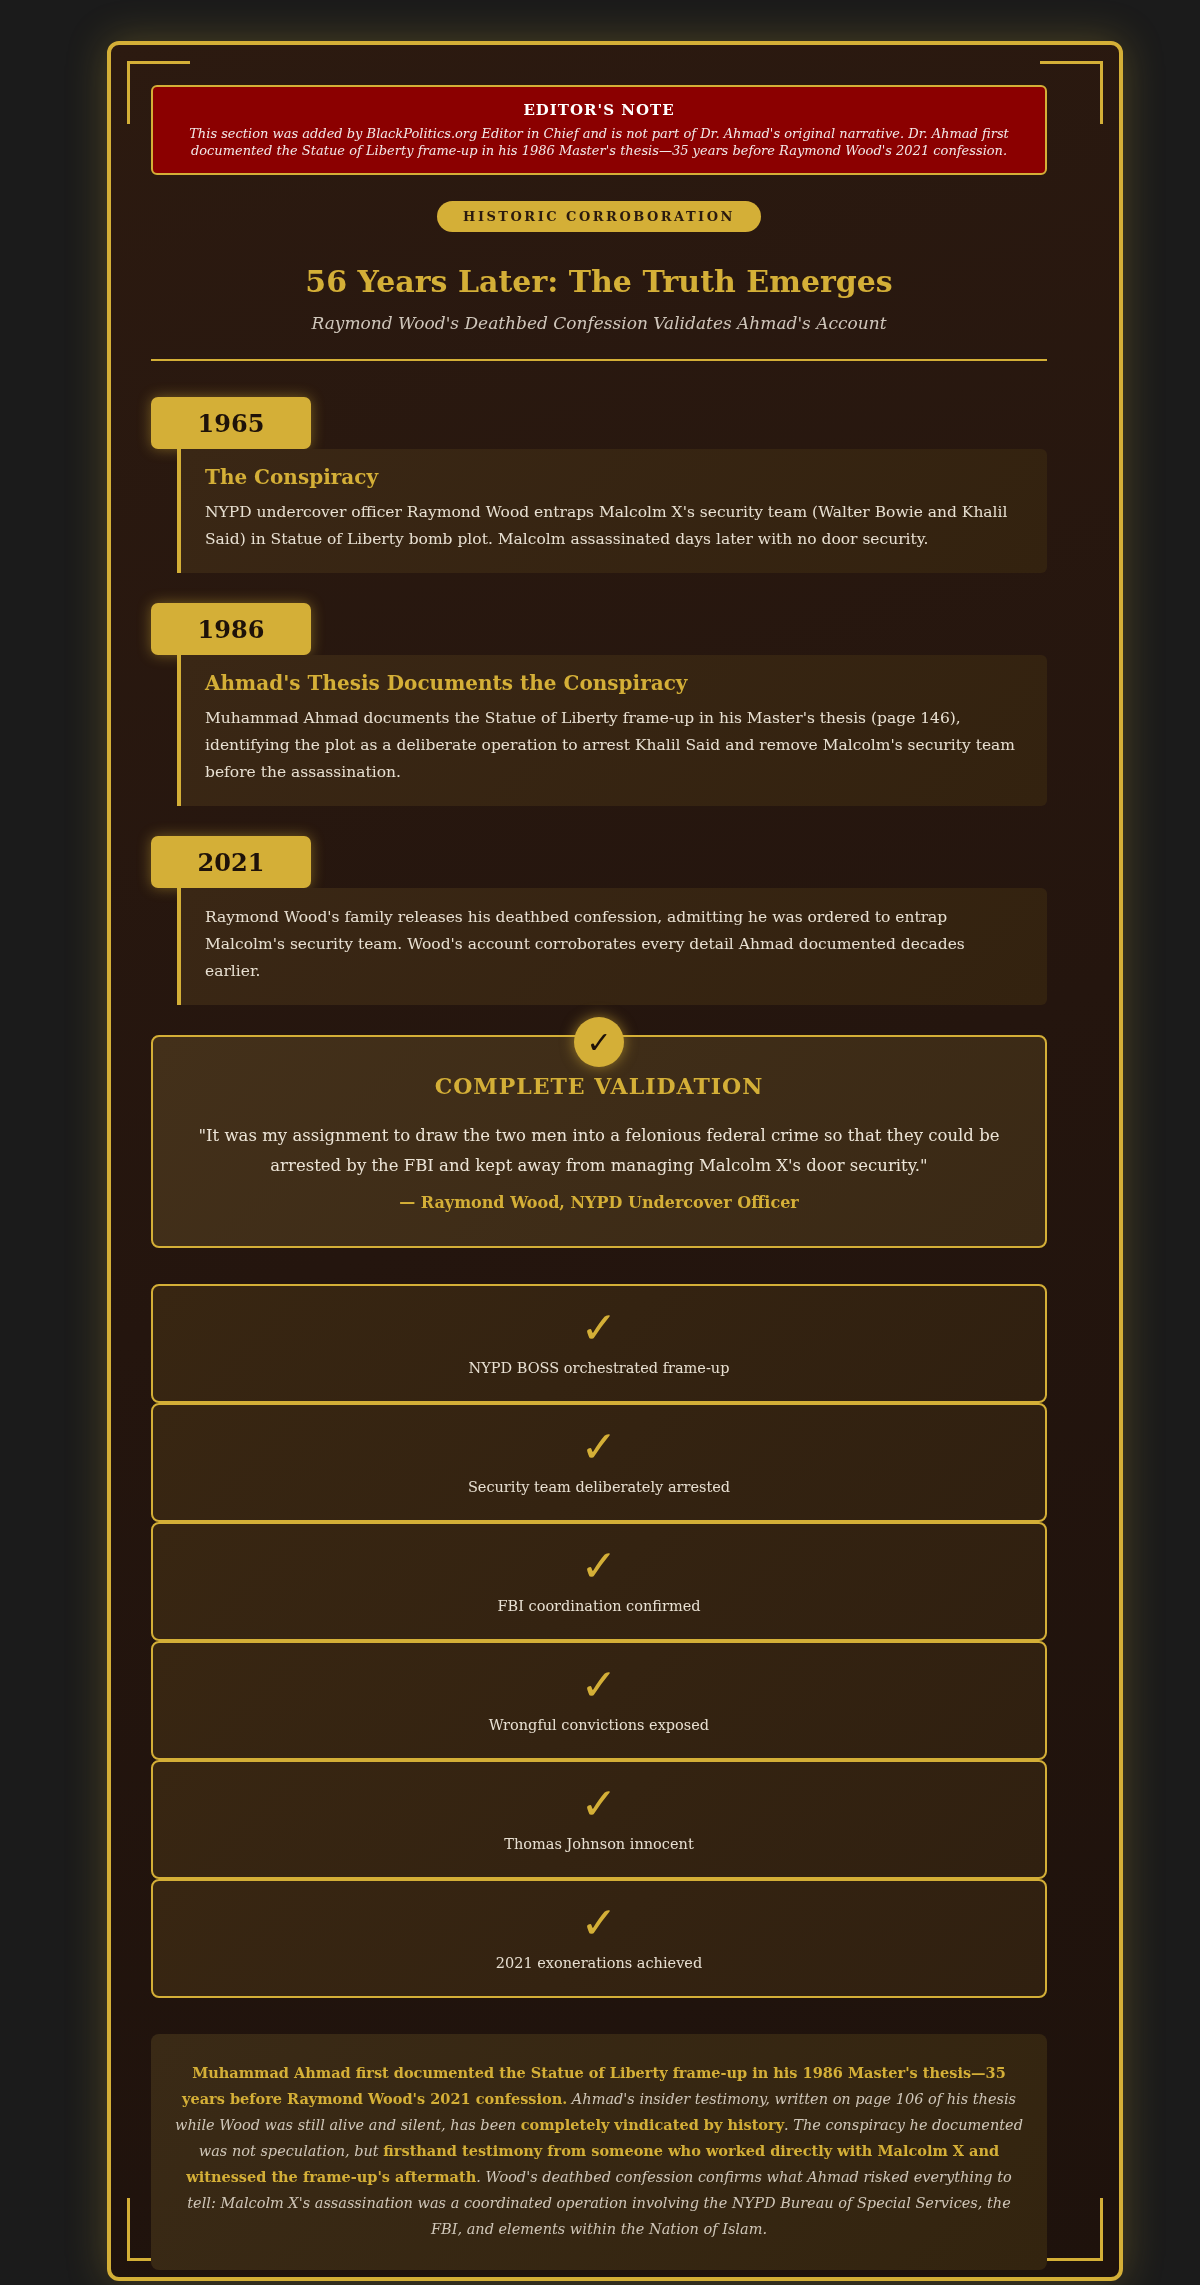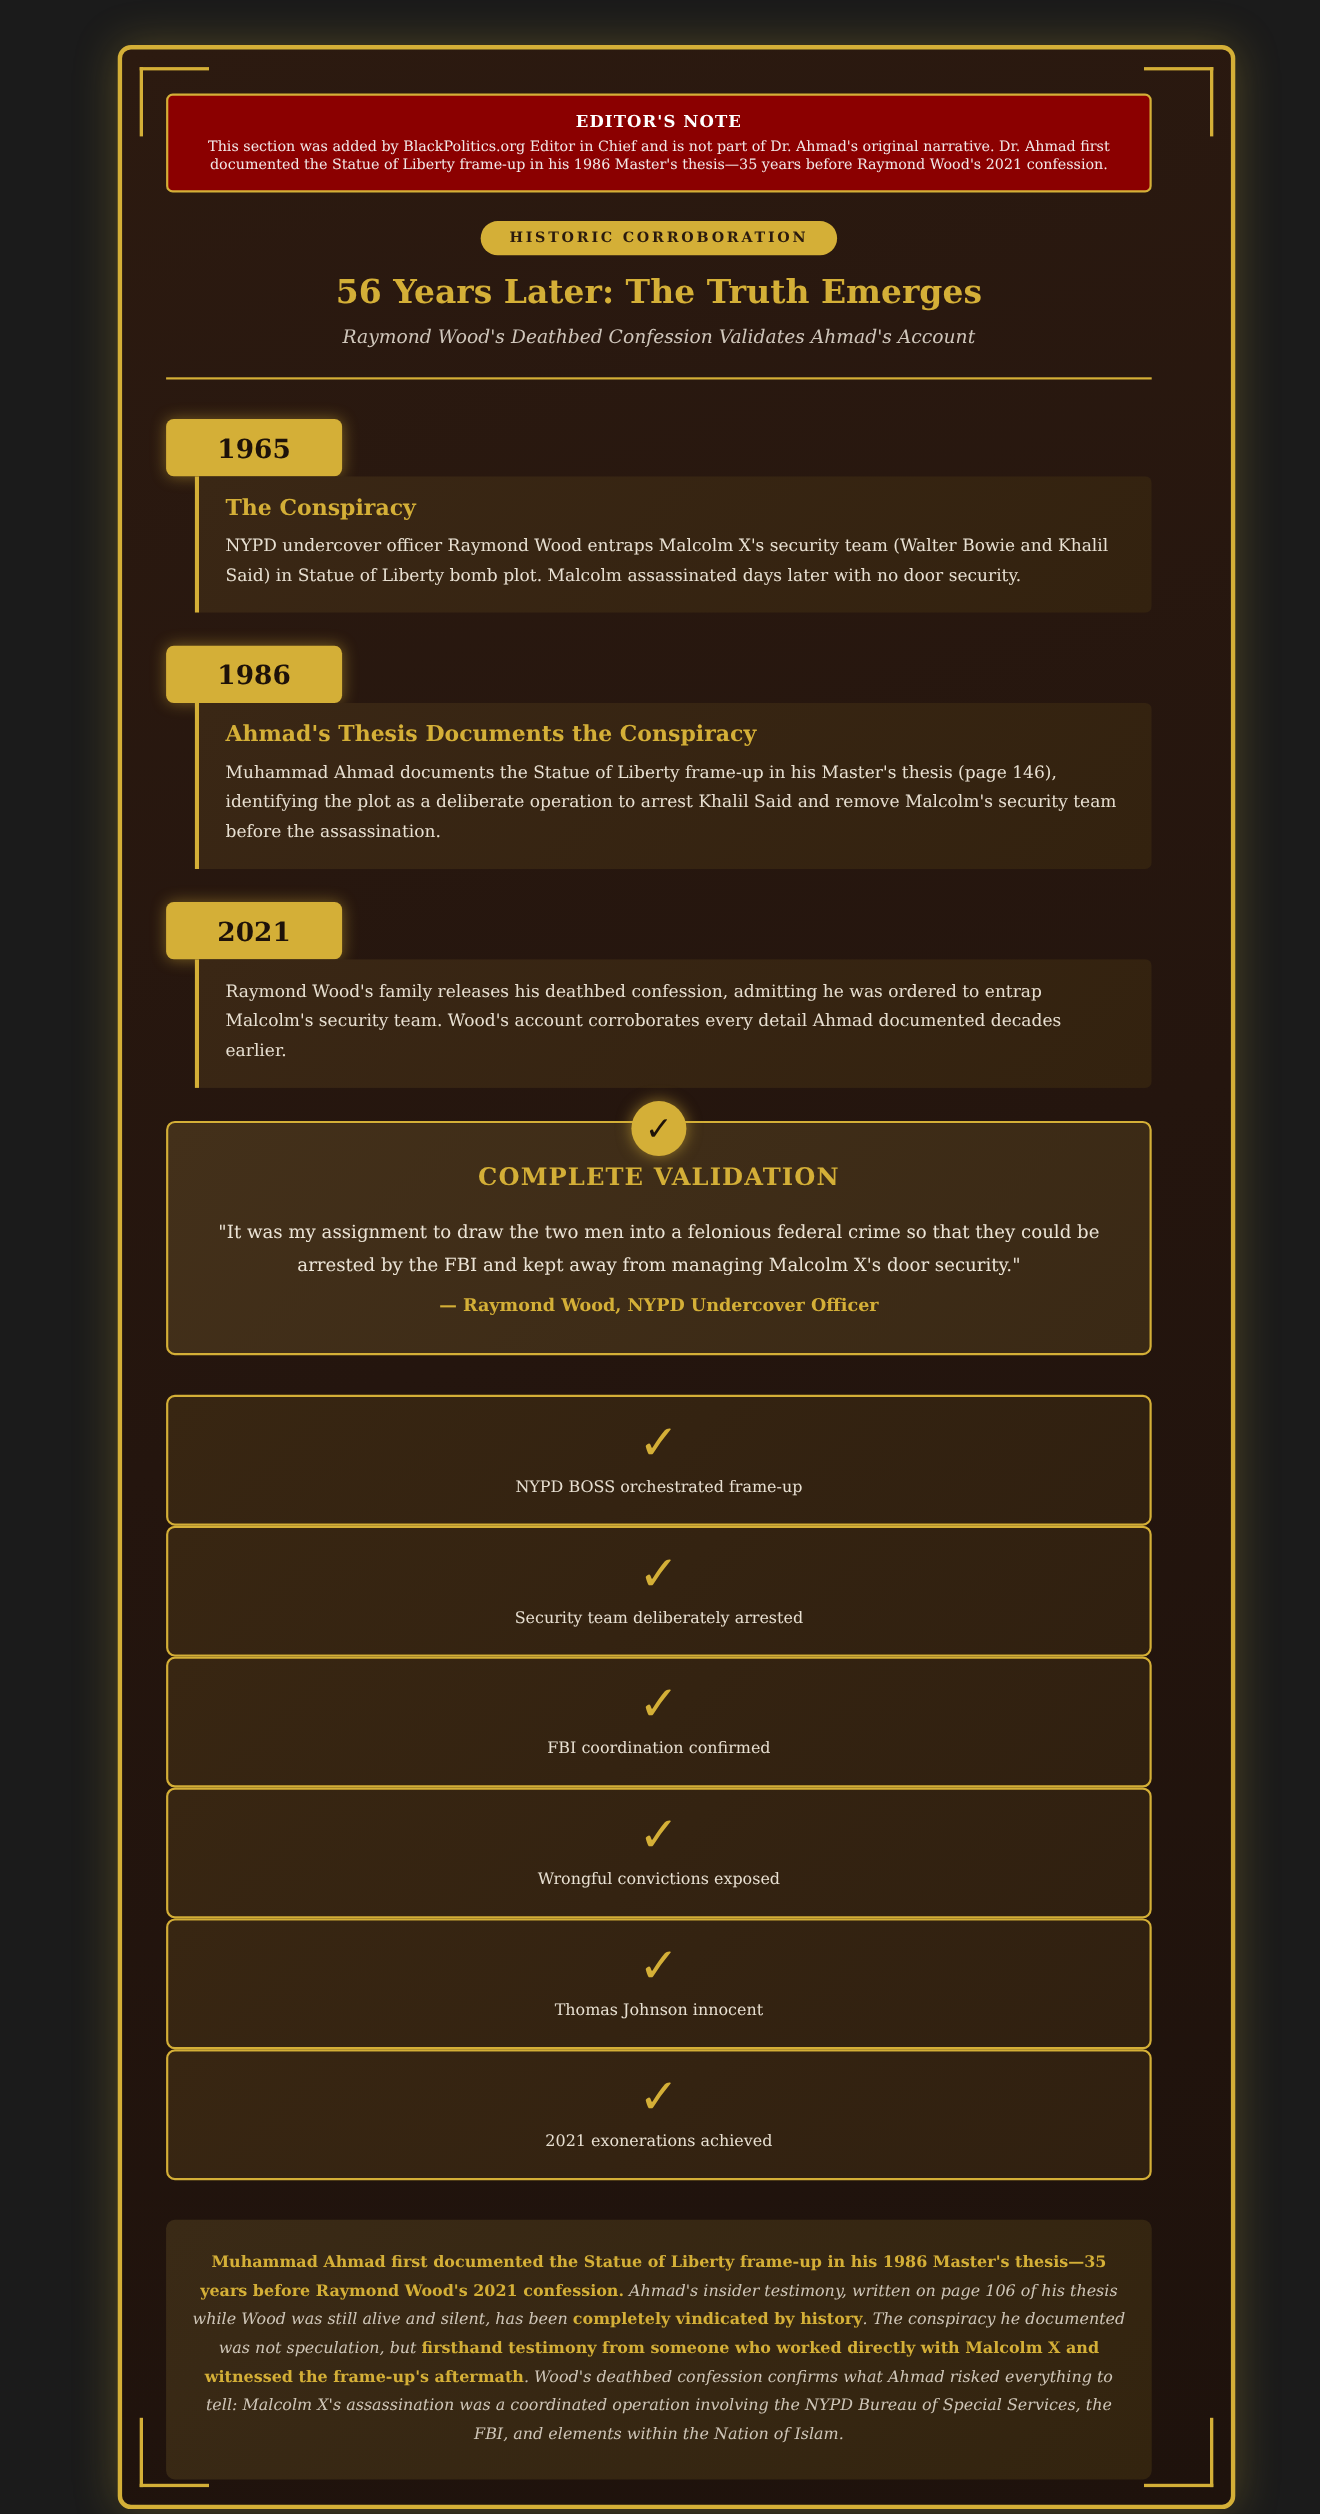--- a/index.html
+++ b/index.html
@@ -31,34 +31,34 @@
 
   .editor-note {
     background: #8b0000;
     border: 2px solid #d4af37;
     border-radius: 6px;
     padding: 14px 24px 14px;
     text-align: center;
     color: #fff;
   }
   .editor-note .title { font-weight: bold; font-size: 15px; letter-spacing: 1px; margin-bottom: 6px; }
-  .editor-note .body { font-size: 13px; line-height: 17px; color: #f2e8e8; }
+  .editor-note .body { font-style: italic; font-size: 13px; line-height: 17px; color: #f2e8e8; }
 
   .badge-wrap { text-align: center; margin-top: 26px; }
   .badge {
     display: inline-block;
     background: #d4af37;
     color: #2a1a0e;
     font-weight: bold;
     font-size: 13px;
     letter-spacing: 2.5px;
     padding: 8px 26px;
     border-radius: 18px;
   }
-  .main-title { text-align: center; color: #d4af37; font-size: 30px; font-weight: bold; margin-top: 16px; }
+  .main-title { text-align: center; color: #d4af37; font-size: 30px; font-weight: bold; margin-top: 32px; }
   .subtitle { text-align: center; color: #cfc6bb; font-style: italic; font-size: 17px; margin-top: 14px; }
   .divider { height: 2px; background: #d4af37; margin-top: 26px; }
 
   .timeline { margin-top: 36px; }
   .tl-item { display: flex; align-items: flex-start; margin-bottom: 30px; flex-direction: column; }
   .year {
     width: 160px; height: 52px;
     background: #d4af37;
     border-radius: 7px;
     color: #1e1209;

